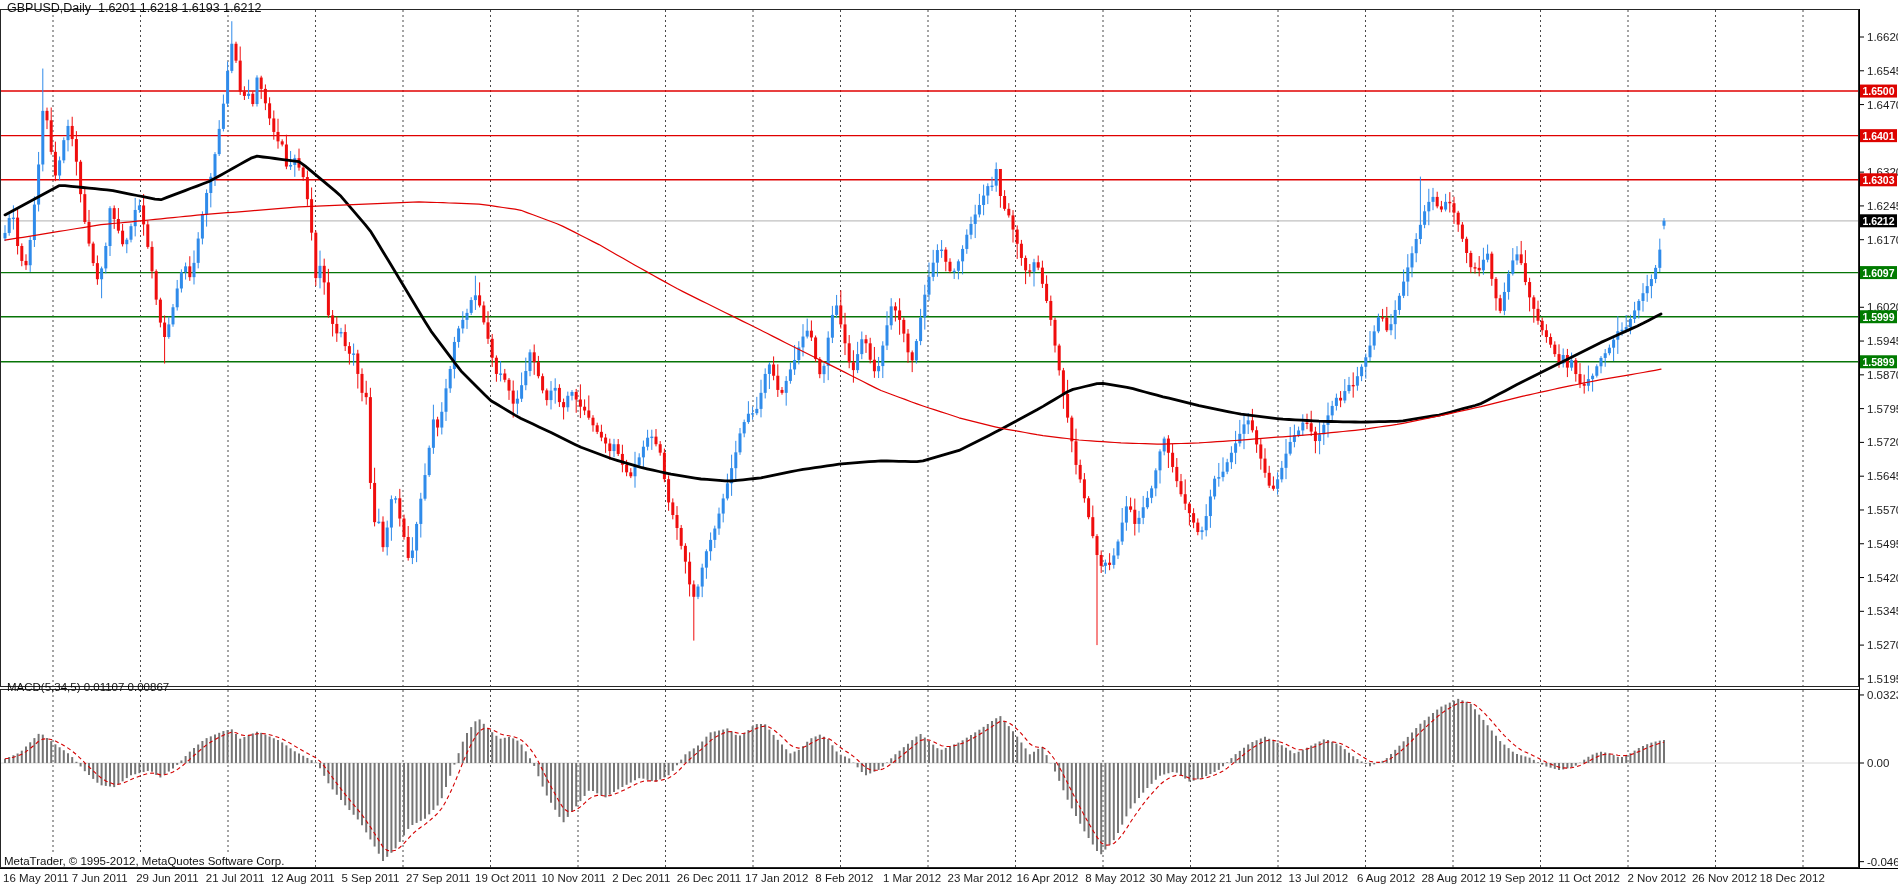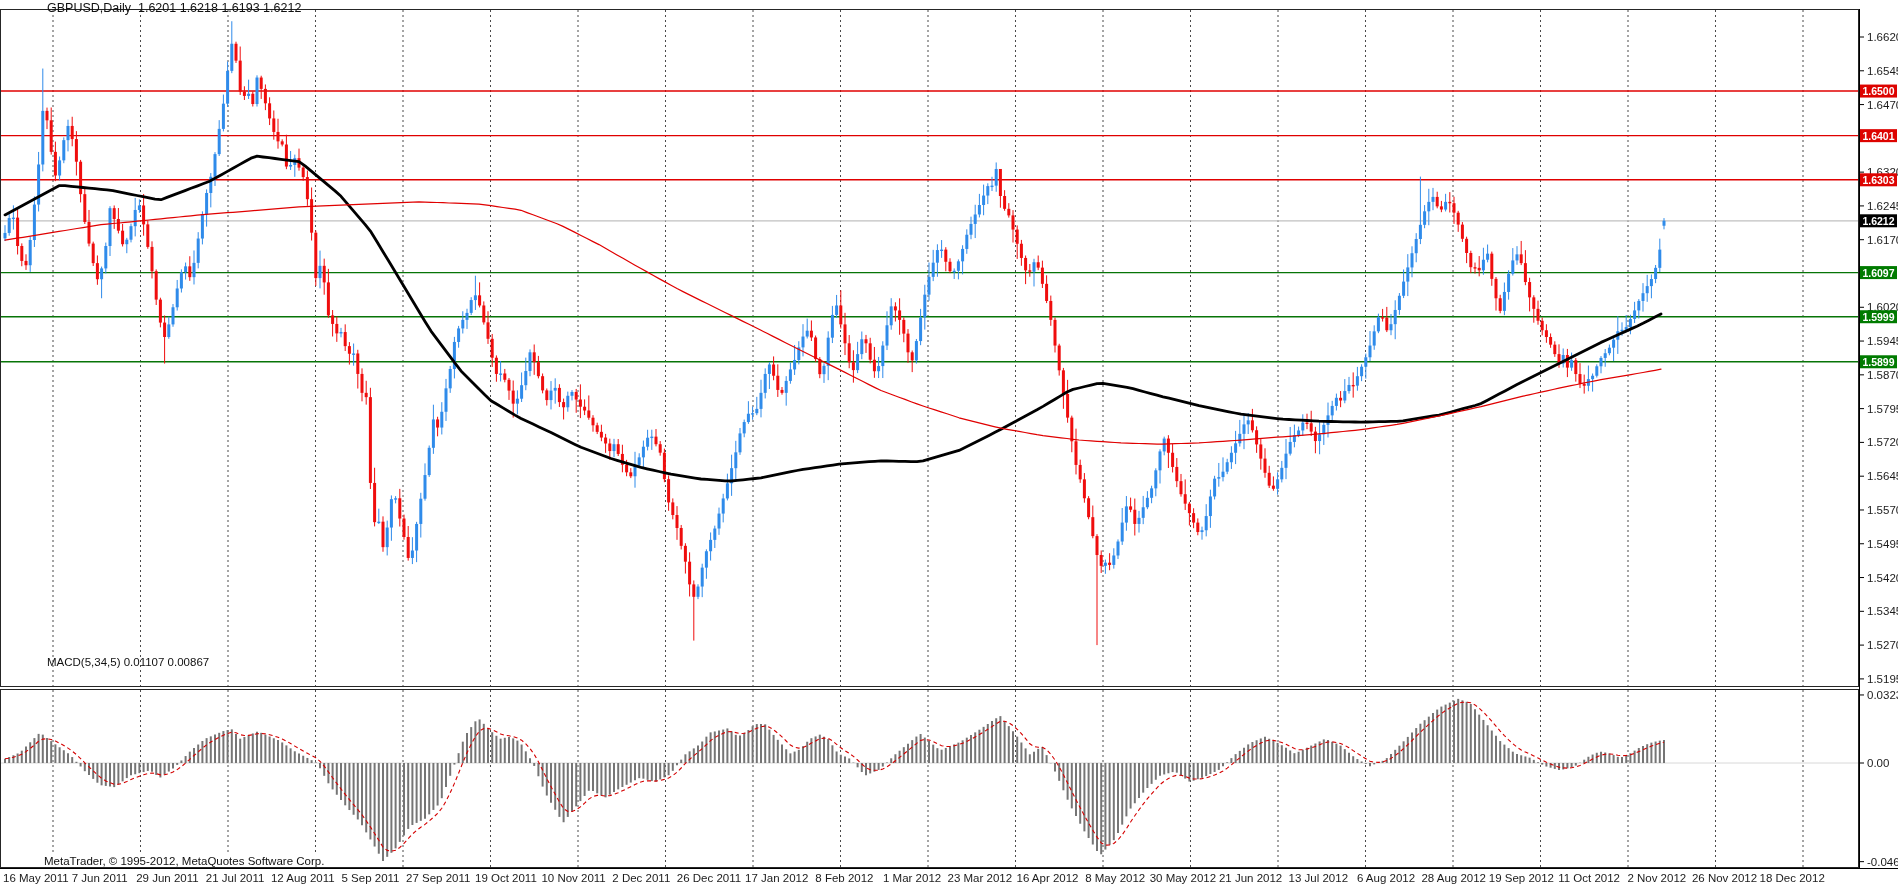--- a/index.html
+++ b/index.html
@@ -1,21 +1,21 @@
 <!DOCTYPE html>
 <html><head>
 <meta charset="utf-8">
 <style>
   html,body{margin:0;padding:0;background:#fff;}
   #stage{position:relative;width:1898px;height:890px;background:#fff;overflow:hidden;
          font-family:"Liberation Sans","DejaVu Sans",sans-serif;}
   #chart-svg{position:absolute;left:0;top:0;}
-  .overlay{position:absolute;color:#111;white-space:pre;margin-left:40px;}
+  .overlay{position:absolute;color:#111;white-space:pre;}
   #title-line{left:7px;top:1px;font-size:12.5px;}
-  #macd-label{left:7px;top:656px;font-size:11.5px;}
+  #macd-label{left:7px;top:681px;font-size:11.5px;}
   #copyright{left:2px;top:855px;font-size:11.5px;background:#fff;padding:0 2px;}
 </style>
 </head>
 <body>
 
 <div id="stage">
   <svg id="chart-svg" width="1898" height="890">
       <rect x="0" y="0" width="1898" height="890" fill="#ffffff"></rect>
       <g>
         <line x1="53" y1="10" x2="53" y2="686" stroke="#4a4a4a" stroke-width="1" stroke-dasharray="2 3"></line>

